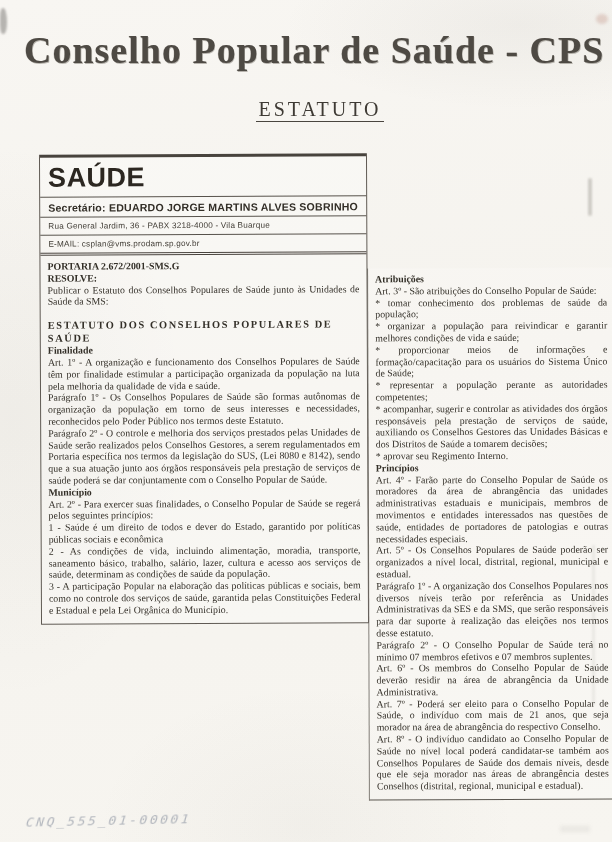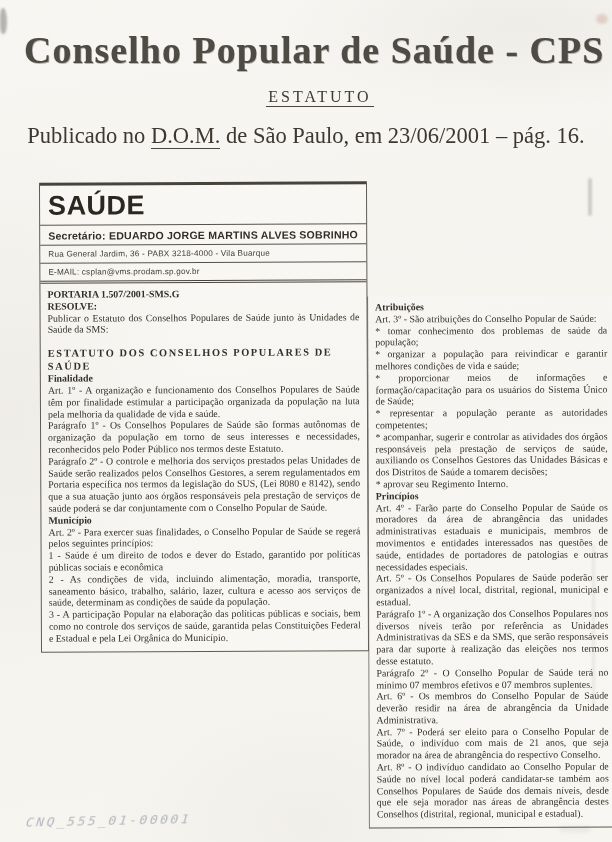--- a/index.html
+++ b/index.html
@@ -27,23 +27,23 @@
     font-family: "Liberation Serif", serif;
     font-weight: bold;
     font-size: 38px;
     letter-spacing: 1px;
     color: #4e4a44;
     text-shadow: 0.7px 0.7px 0 rgba(105,100,92,0.45), -0.4px -0.4px 0 rgba(105,100,92,0.30);
     filter: blur(0.25px);
     white-space: nowrap;
   }
   .doc-subtitle {
-    margin-top: 16px;
+    margin-top: 26px;
     text-align: center;
-    font-size: 16px;
+    font-size: 20px;
     letter-spacing: 3px;
     color: #3e3a34;
     filter: blur(0.2px);
     padding-left: 28px;
   }
   .doc-subtitle span {
     border-bottom: 1.5px solid #4a463f;
     padding: 0 2px 1px 2px;
   }
   .pub-line {
@@ -160,33 +160,32 @@
   <div class="artifact a3"></div>
   <div class="artifact a4"></div>
   <div class="artifact a5"></div>
 
   <div class="doc-title">Conselho Popular de Saúde - CPS</div>
 
   <div class="doc-subtitle">
     <span>ESTATUTO</span>
   </div>
 
-  <div class="pub-line"><span>Publicado no </span><span class="dom">D.O.M.</span><span> de São Paulo, em 23/06/2001 – pág. 16.</span></div>
 
   <div class="clipping">
 
     <div class="col col-left">
       <div class="masthead">
         <div class="row mh-section">SAÚDE</div>
         <div class="row mh-secretary"><span>Secretário: </span><span>EDUARDO JORGE MARTINS ALVES SOBRINHO</span></div>
         <div class="row mh-small">Rua General Jardim, 36 - PABX 3218-4000 - Vila Buarque</div>
         <div class="row mh-small">E-MAIL: csplan@vms.prodam.sp.gov.br</div>
       </div>
       <div class="colbody">
-          <div class="p heading"><span class="lead">PORTARIA 1.507/2001-SMS.G</span></div>
+          <div class="p heading"><span class="lead">PORTARIA 2.672/2001-SMS.G</span></div>
           <div class="p heading"><span class="lead">RESOLVE:</span></div>
           <div class="p para">Publicar o Estatuto dos Conselhos Populares de Saúde junto às Unidades de Saúde da SMS:</div>
           <div class="p title"><span class="lead">ESTATUTO DOS CONSELHOS POPULARES DE SAÚDE</span></div>
           <div class="p heading"><span class="lead">Finalidade</span></div>
           <div class="p para">Art. 1º - A organização e funcionamento dos Conselhos Populares de Saúde têm por finalidade estimular a participação organizada da população na luta pela melhoria da qualidade de vida e saúde.</div>
           <div class="p para">Parágrafo 1º - Os Conselhos Populares de Saúde são formas autônomas de organização da população em torno de seus interesses e necessidades, reconhecidos pelo Poder Público nos termos deste Estatuto.</div>
           <div class="p para">Parágrafo 2º - O controle e melhoria dos serviços prestados pelas Unidades de Saúde serão realizados pelos Conselhos Gestores, a serem regulamentados em Portaria específica nos termos da legislação do SUS, (Lei 8080 e 8142), sendo que a sua atuação junto aos órgãos responsáveis pela prestação de serviços de saúde poderá se dar conjuntamente com o Conselho Popular de Saúde.</div>
           <div class="p heading"><span class="lead">Município</span></div>
           <div class="p para">Art. 2º - Para exercer suas finalidades, o Conselho Popular de Saúde se regerá pelos seguintes princípios:</div>
           <div class="p para">1 - Saúde é um direito de todos e dever do Estado, garantido por políticas públicas sociais e econômica</div>

